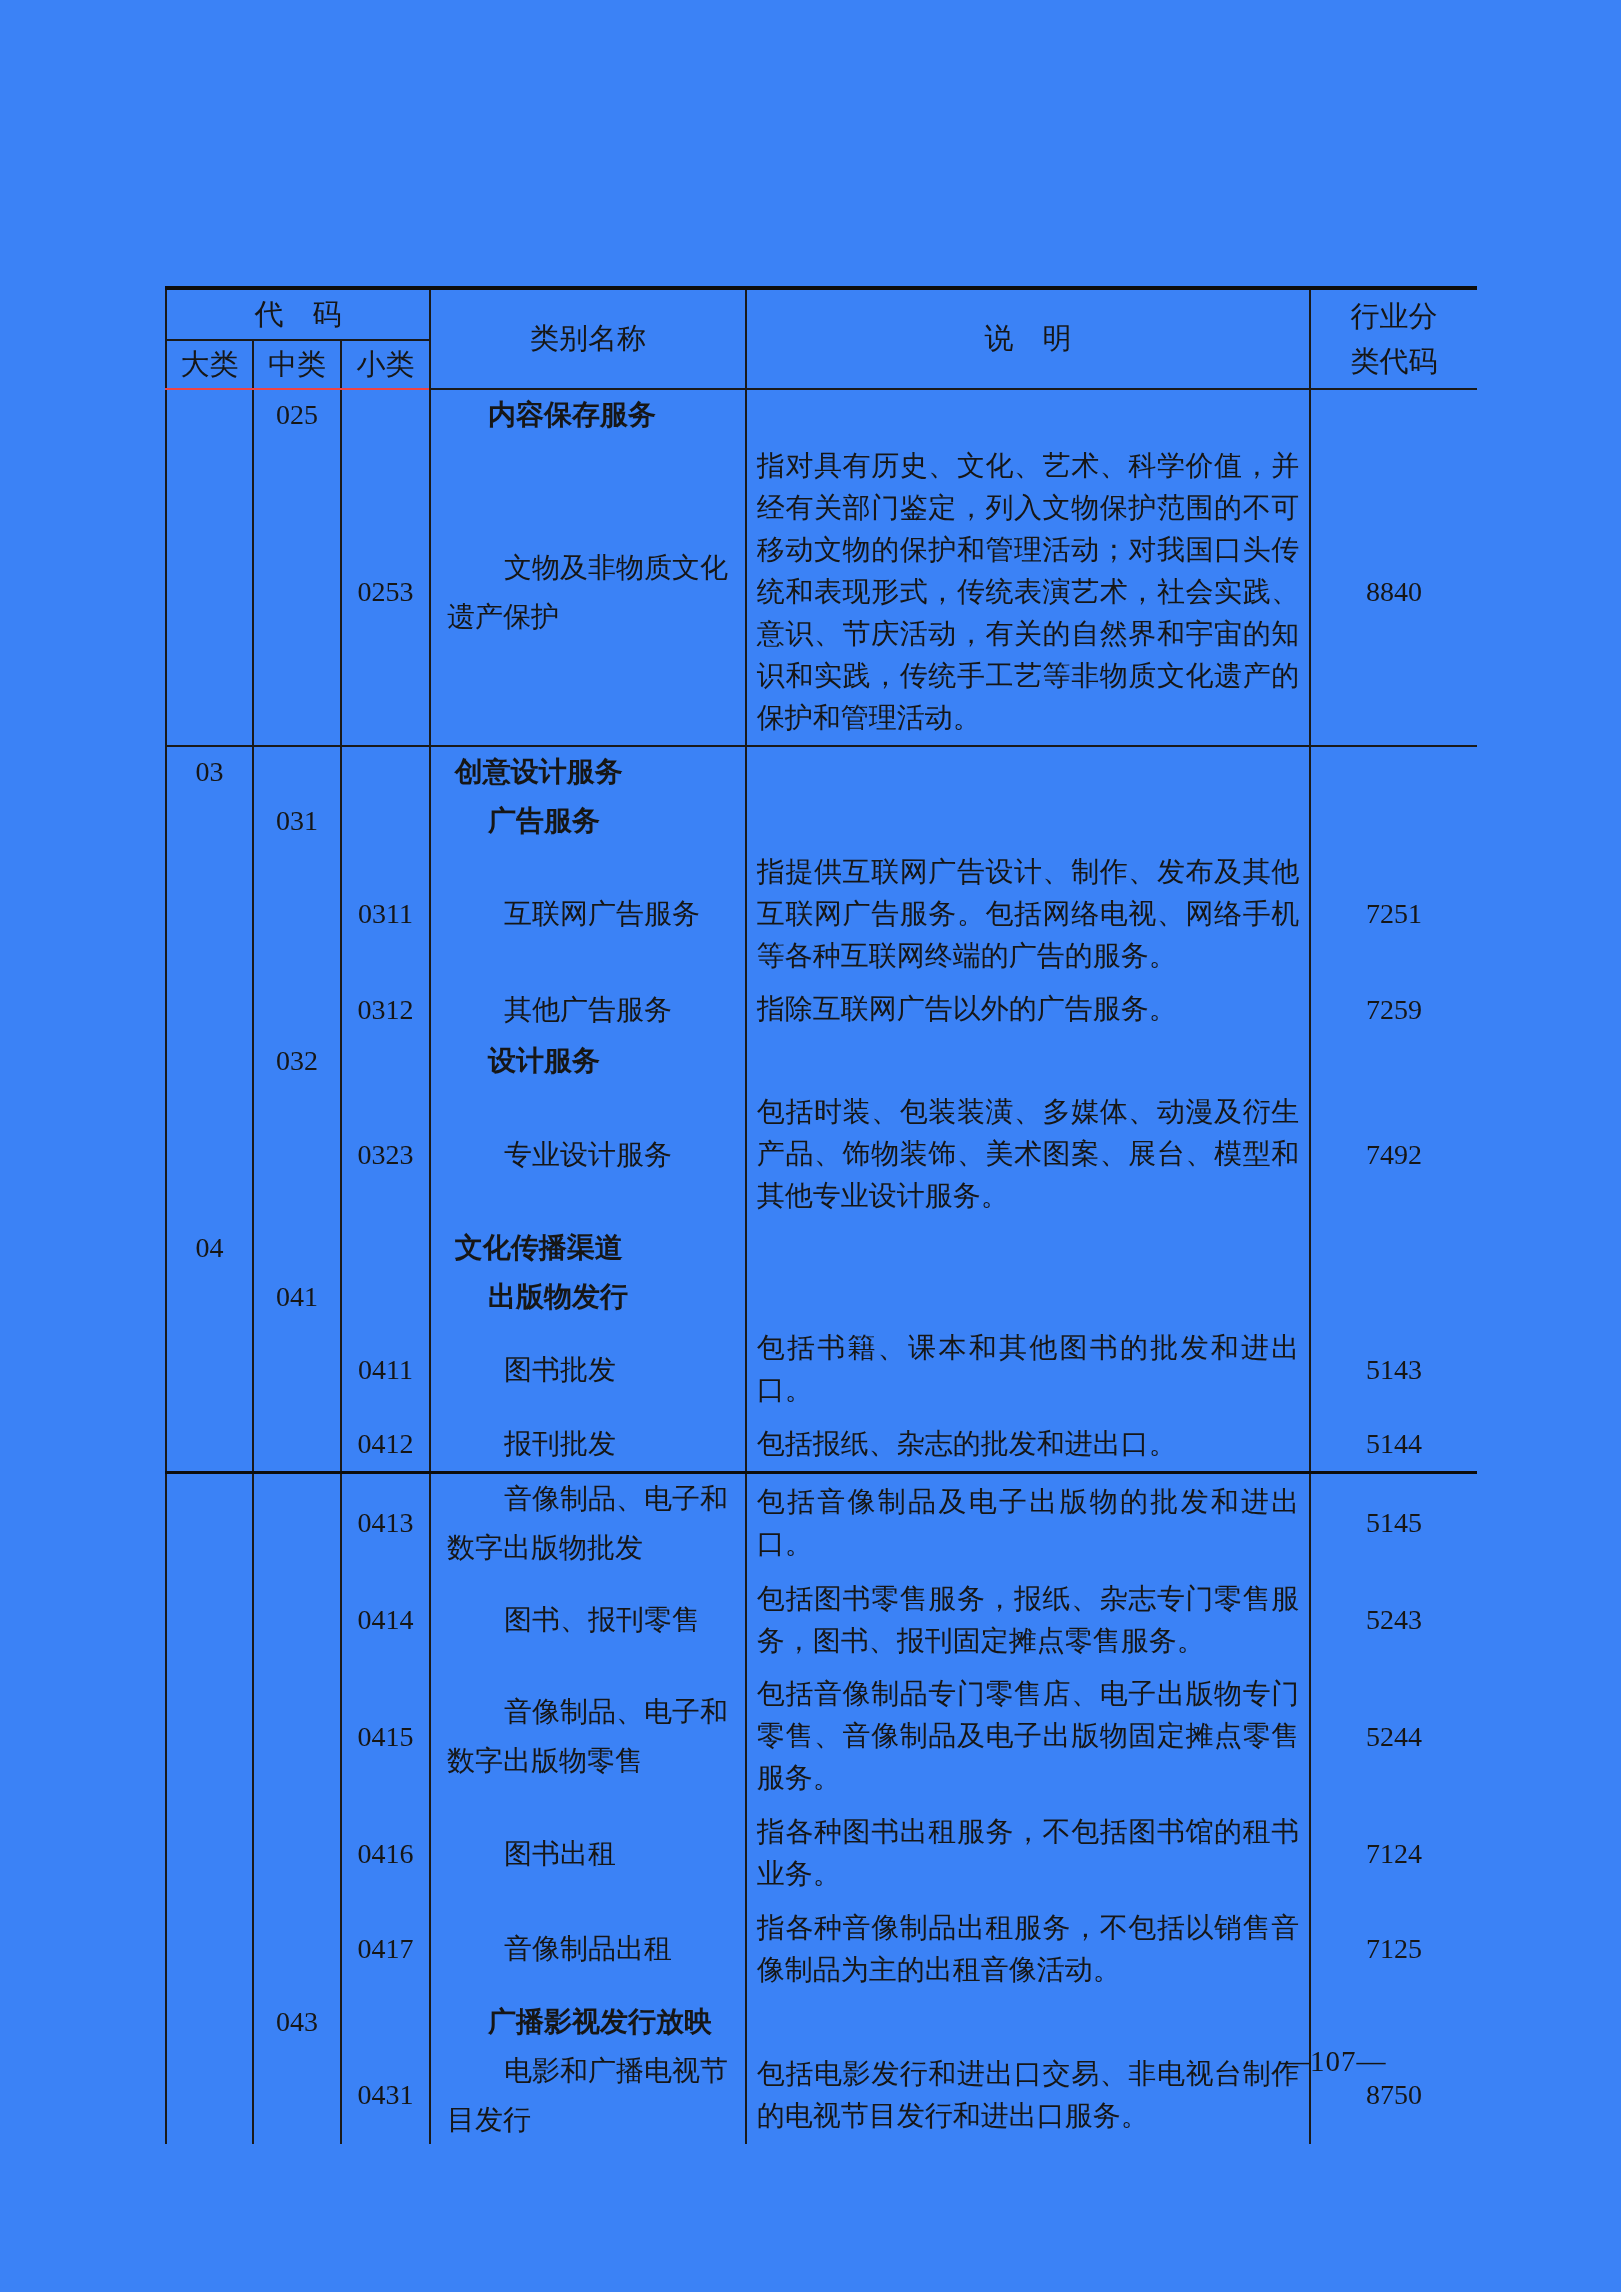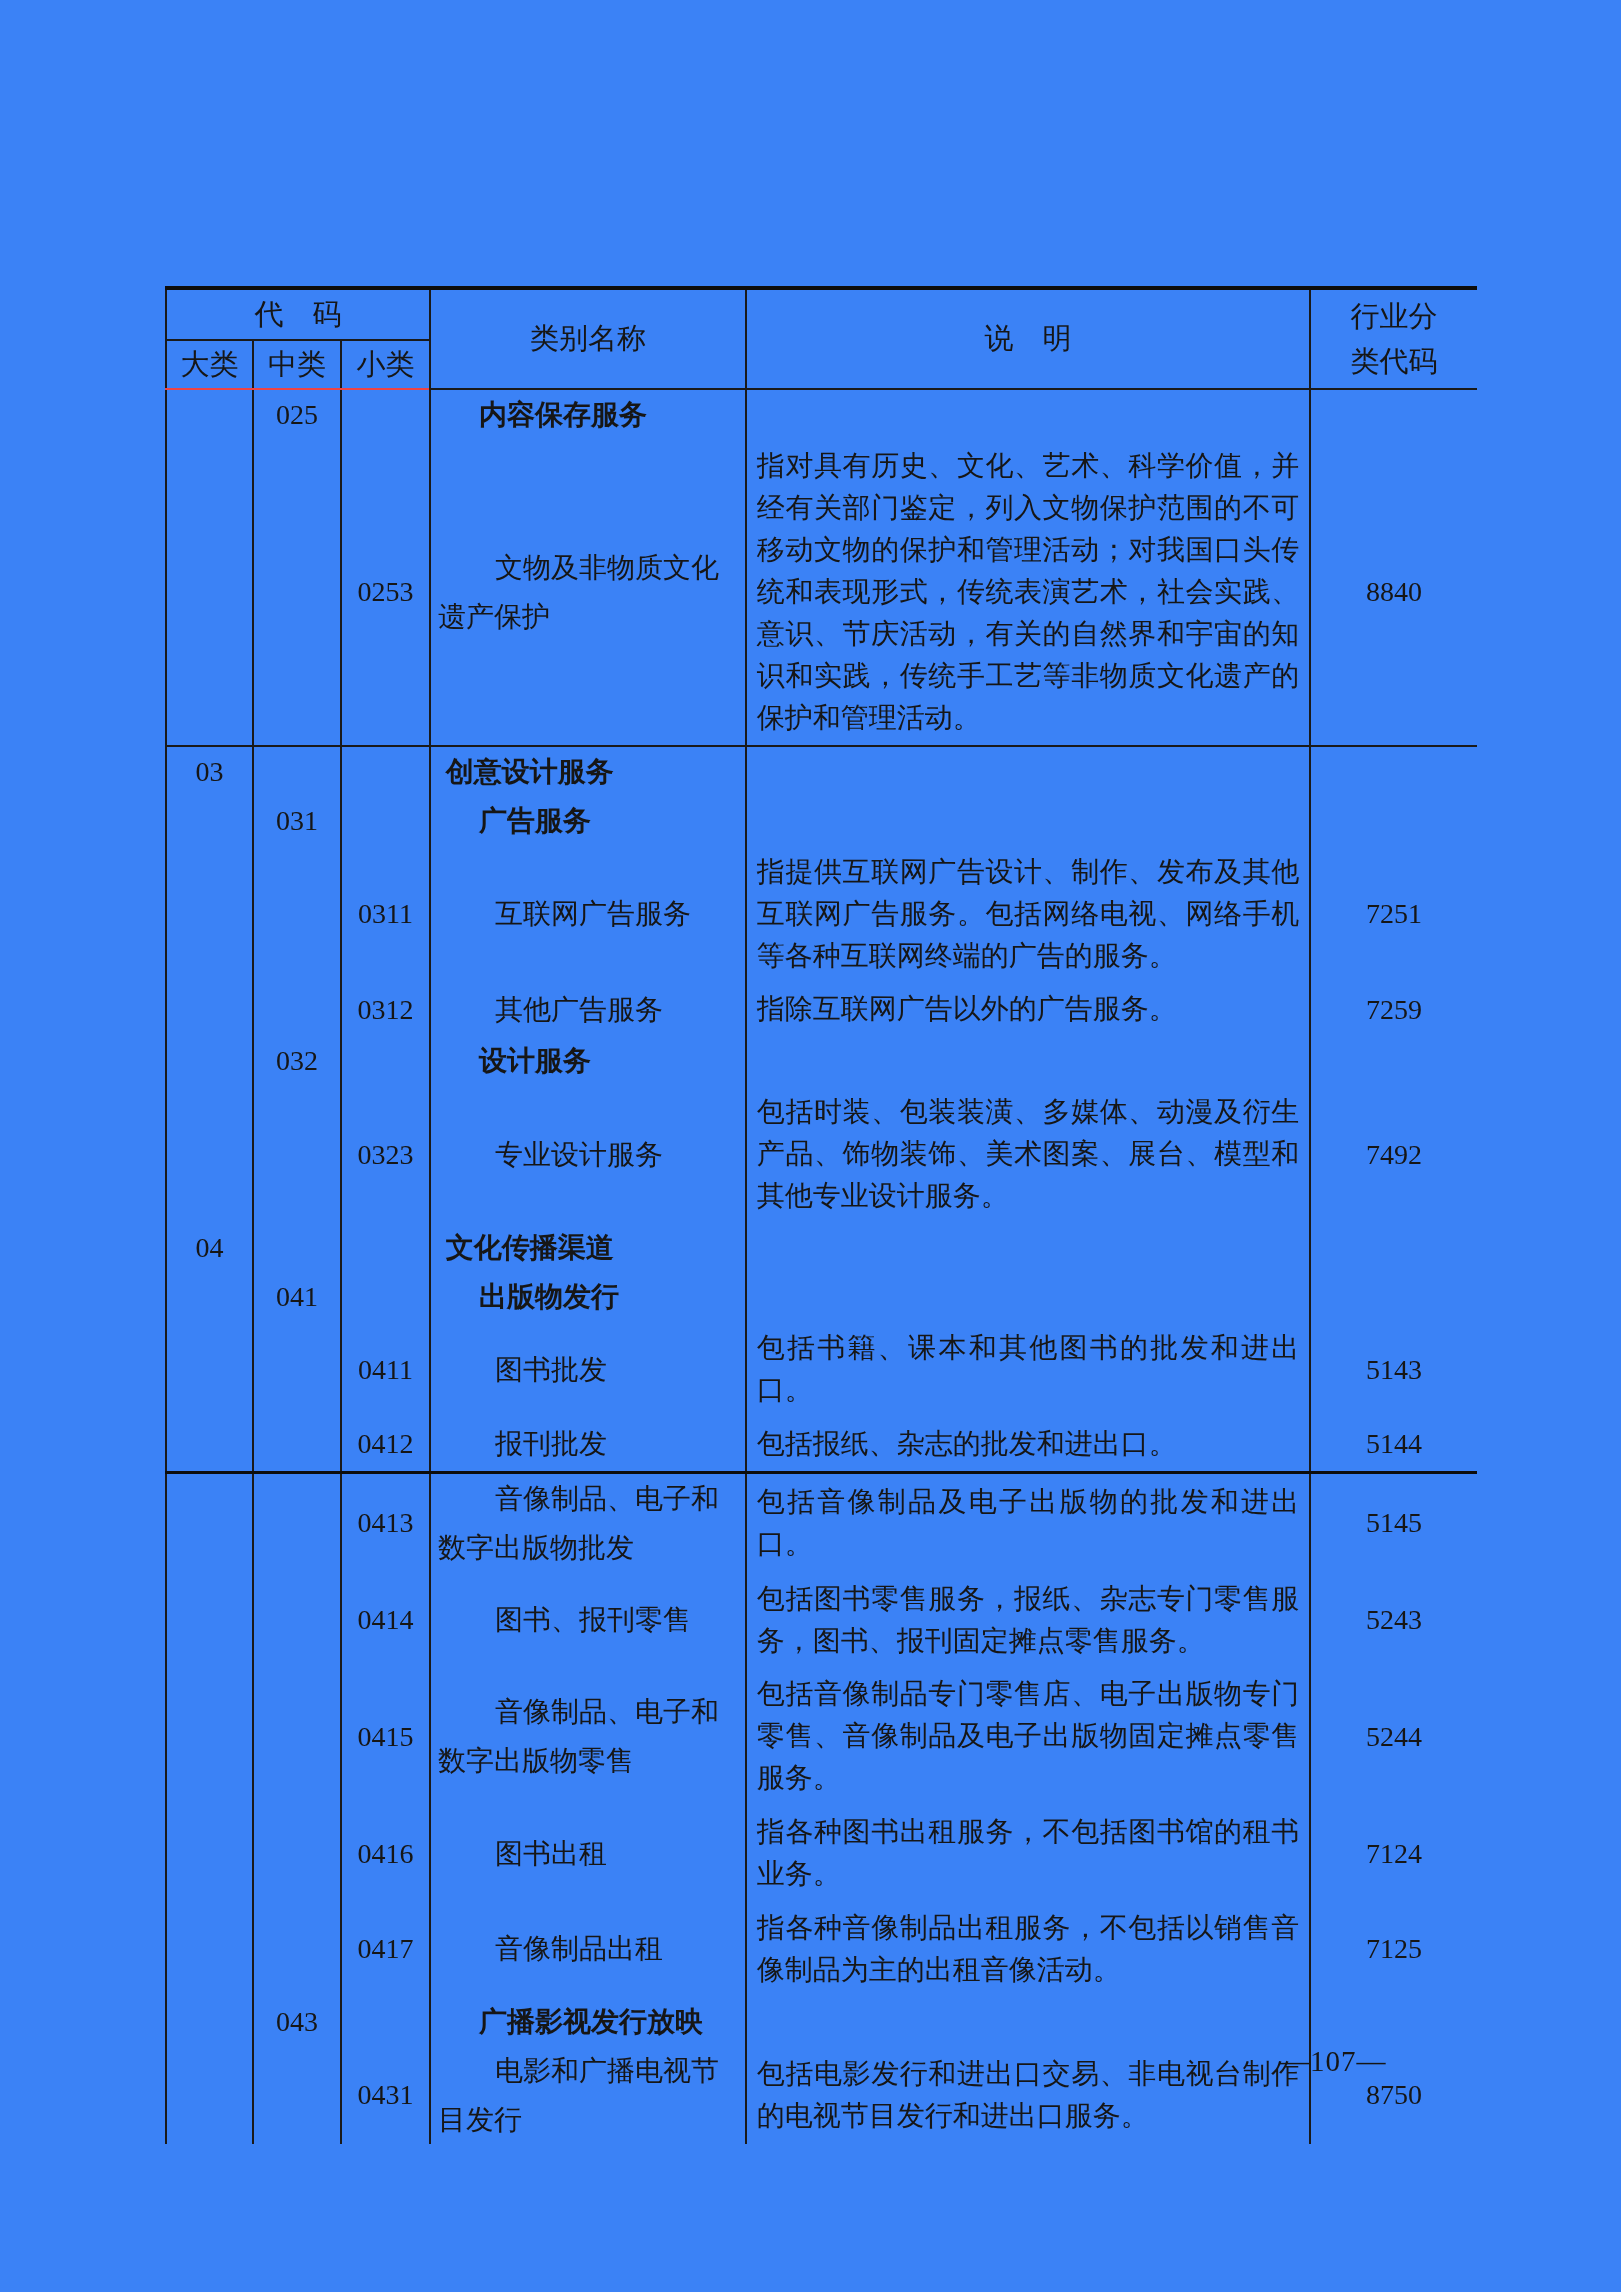--- a/index.html
+++ b/index.html
@@ -54,21 +54,21 @@
     line-height:45px;
   }
 
   td{
     vertical-align:middle;
     padding:0;
     line-height:49px;
   }
   td.br{border-right:2px solid #1a1a1a;}
   td.code{text-align:center;font-size:28px;}
-  td.name{padding-left:7px;padding-right:7.8px;line-height:49px;}
+  td.name{padding-left:16px;padding-right:7.8px;line-height:49px;}
   td.name.leaf{text-indent:57px;}
   td.name.sec{font-weight:bold;}
   td.name.sec-major{text-indent:7.8px;}
   td.name.sec-medium{text-indent:41px;}
   td.desc{
     padding:5.9px 9.8px;
     line-height:42px;
     text-align:justify;
   }
   td.industry{text-align:center;}

